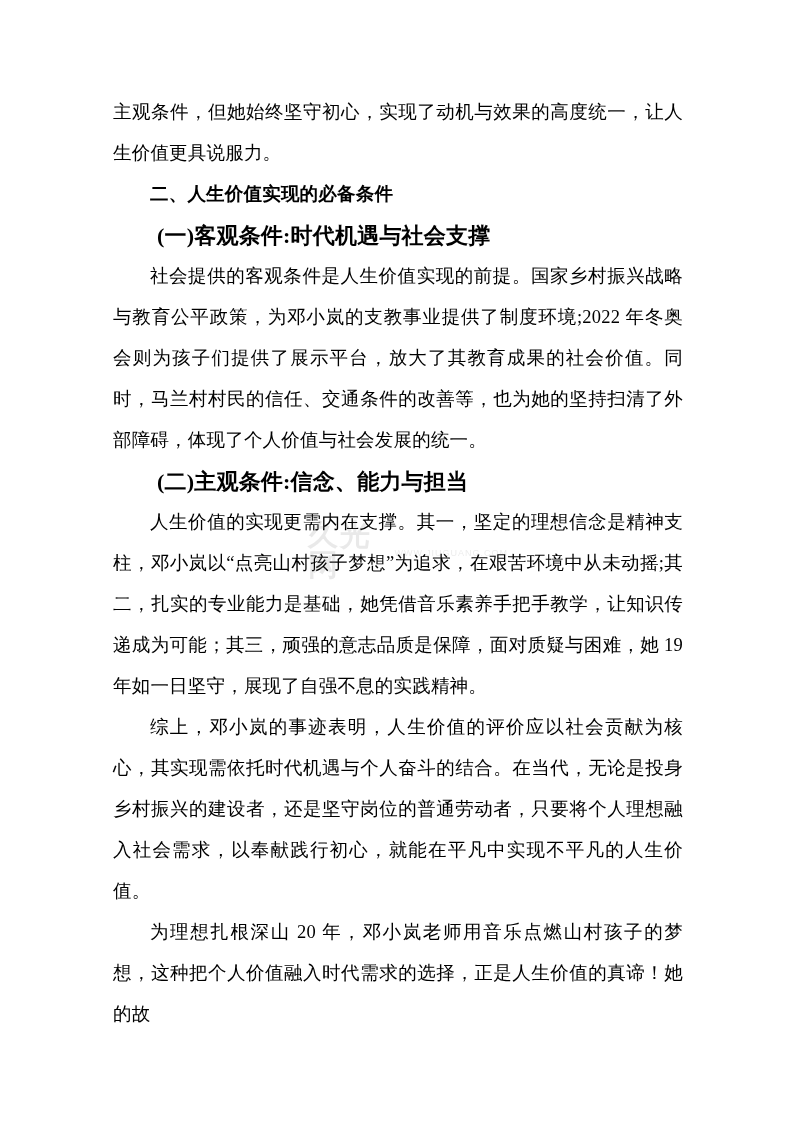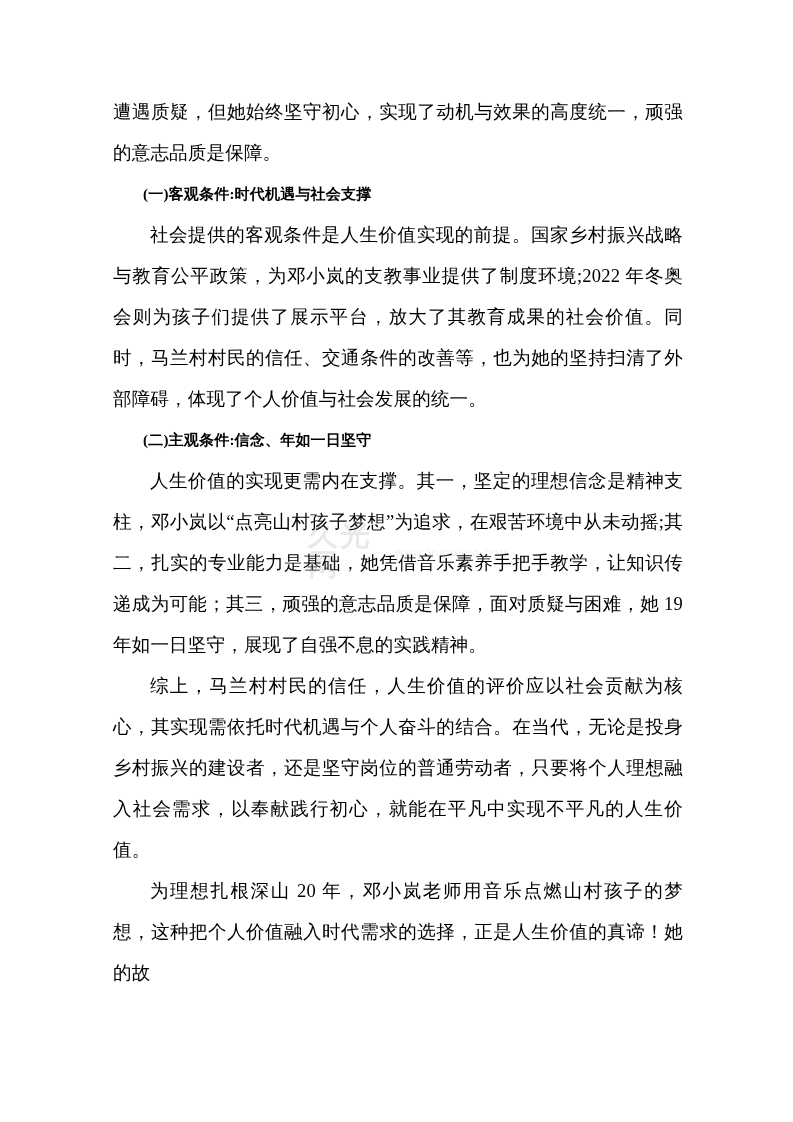--- a/index.html
+++ b/index.html
@@ -43,21 +43,21 @@
   p.heading {
     margin: 0;
     font-size: 18.5px;
     line-height: 41px;
     font-weight: bold;
     text-indent: 2em;
     letter-spacing: 0.2px;
   }
   p.subheading {
     margin: 0;
-    font-size: 15px;
+    font-size: 22px;
     line-height: 41px;
     font-weight: bold;
     text-indent: 2em;
     letter-spacing: 0.2px;
   }
   p.answer-label {
     margin: 0;
     font-size: 18.5px;
     line-height: 41px;
     font-weight: bold;
@@ -93,32 +93,33 @@
     margin-top: 5px;
   }
 </style>
 </head>
 <body>
 
 <div class="page">
 
   <div class="content">
 
-    <p class="para">遭遇质疑，但她始终坚守初心，实现了动机与效果的高度统一，顽强的意志品质是保障。</p>
+    <p class="para">主观条件，但她始终坚守初心，实现了动机与效果的高度统一，让人生价值更具说服力。</p>
 
+    <p class="heading">二、人生价值实现的必备条件</p>
 
     <p class="subheading">(一)客观条件:时代机遇与社会支撑</p>
 
     <p class="para indent">社会提供的客观条件是人生价值实现的前提。国家乡村振兴战略与教育公平政策，为邓小岚的支教事业提供了制度环境;2022 年冬奥会则为孩子们提供了展示平台，放大了其教育成果的社会价值。同时，马兰村村民的信任、交通条件的改善等，也为她的坚持扫清了外部障碍，体现了个人价值与社会发展的统一。</p>
 
-    <p class="subheading">(二)主观条件:信念、年如一日坚守</p>
+    <p class="subheading">(二)主观条件:信念、能力与担当</p>
 
     <p class="para indent">人生价值的实现更需内在支撑。其一，坚定的理想信念是精神支柱，邓小岚以“点亮山村孩子梦想”为追求，在艰苦环境中从未动摇;其二，扎实的专业能力是基础，她凭借音乐素养手把手教学，让知识传递成为可能；其三，顽强的意志品质是保障，面对质疑与困难，她 19 年如一日坚守，展现了自强不息的实践精神。</p>
 
-    <p class="para indent">综上，马兰村村民的信任，人生价值的评价应以社会贡献为核心，其实现需依托时代机遇与个人奋斗的结合。在当代，无论是投身乡村振兴的建设者，还是坚守岗位的普通劳动者，只要将个人理想融入社会需求，以奉献践行初心，就能在平凡中实现不平凡的人生价值。</p>
+    <p class="para indent">综上，邓小岚的事迹表明，人生价值的评价应以社会贡献为核心，其实现需依托时代机遇与个人奋斗的结合。在当代，无论是投身乡村振兴的建设者，还是坚守岗位的普通劳动者，只要将个人理想融入社会需求，以奉献践行初心，就能在平凡中实现不平凡的人生价值。</p>
 
 
     <p class="para indent">为理想扎根深山 20 年，邓小岚老师用音乐点燃山村孩子的梦想，这种把个人价值融入时代需求的选择，正是人生价值的真谛！她的故</p>
 
   </div>
 
   <div class="watermark">
     <div class="wm-main">久光网</div>
     <div class="wm-sub">WWW.JIUGUANG.COM</div>
   </div>

